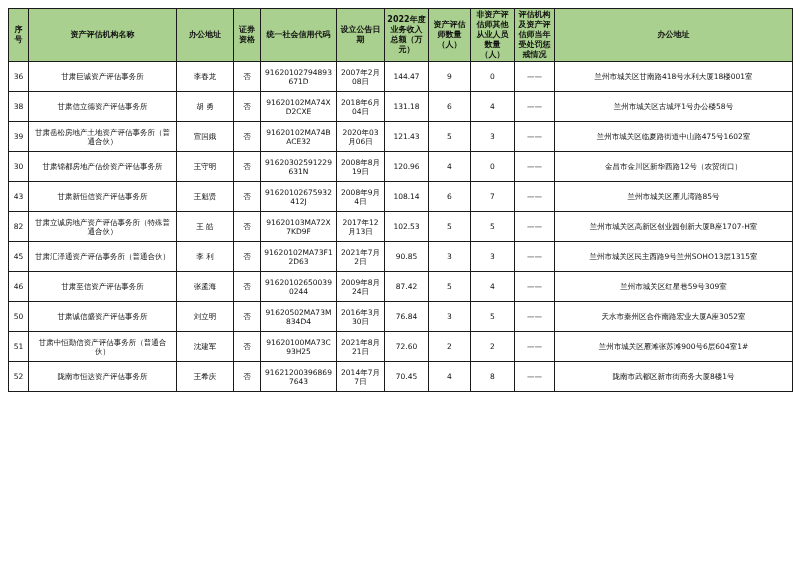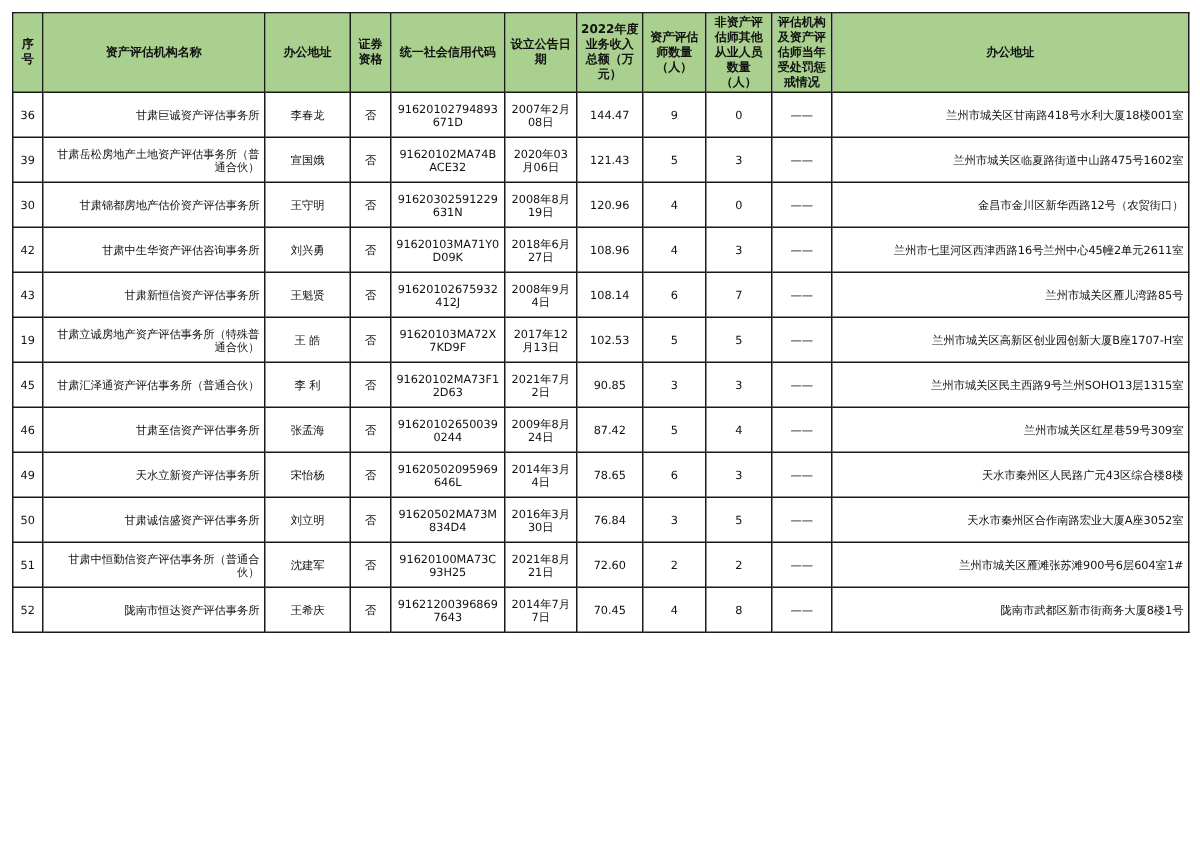--- a/index.html
+++ b/index.html
@@ -9,21 +9,21 @@
   th,td{border:1px solid #1a1a1a;overflow:hidden;word-break:break-all;}
   thead th{
     background:#a9d08e;
     font-size:8px;font-weight:bold;line-height:1.25;
     height:48px;padding:1px 2px;text-align:center;vertical-align:middle;
   }
   tbody td{
     background:#fff;font-size:7.5px;line-height:1.2;
     height:27px;padding:1px 3px;text-align:center;vertical-align:middle;
   }
-  tbody td.col-name,tbody td.col-addr{text-align:right;}
+  tbody td.col-name,tbody td.col-addr{text-align:center;}
   col.c-no{width:20px;}
   col.c-name{width:148px;}
   col.c-rep{width:57px;}
   col.c-sec{width:27px;}
   col.c-code{width:76px;}
   col.c-date{width:48px;}
   col.c-rev{width:44px;}
   col.c-app{width:42px;}
   col.c-oth{width:44px;}
   col.c-pen{width:40px;}
@@ -70,20 +70,33 @@
           <td>否</td>
           <td>91620102794893671D</td>
           <td>2007年2月08日</td>
           <td>144.47</td>
           <td>9</td>
           <td>0</td>
           <td>——</td>
           <td class="col-addr">兰州市城关区甘南路418号水利大厦18楼001室</td>
         </tr>
         <tr>
+          <td>38</td>
+          <td class="col-name">甘肃信立德资产评估事务所</td>
+          <td>胡  勇</td>
+          <td>否</td>
+          <td>91620102MA74XD2CXE</td>
+          <td>2018年6月04日</td>
+          <td>131.18</td>
+          <td>6</td>
+          <td>4</td>
+          <td>——</td>
+          <td class="col-addr">兰州市城关区古城坪1号办公楼58号</td>
+        </tr>
+        <tr>
           <td>39</td>
           <td class="col-name">甘肃岳松房地产土地资产评估事务所（普通合伙）</td>
           <td>宣国娥</td>
           <td>否</td>
           <td>91620102MA74BACE32</td>
           <td>2020年03月06日</td>
           <td>121.43</td>
           <td>5</td>
           <td>3</td>
           <td>——</td>
@@ -94,49 +107,36 @@
           <td class="col-name">甘肃锦都房地产估价资产评估事务所</td>
           <td>王守明</td>
           <td>否</td>
           <td>91620302591229631N</td>
           <td>2008年8月19日</td>
           <td>120.96</td>
           <td>4</td>
           <td>0</td>
           <td>——</td>
           <td class="col-addr">金昌市金川区新华西路12号（农贸街口）</td>
-        </tr>
-        <tr>
-          <td>42</td>
-          <td class="col-name">甘肃中生华资产评估咨询事务所</td>
-          <td>刘兴勇</td>
-          <td>否</td>
-          <td>91620103MA71Y0D09K</td>
-          <td>2018年6月27日</td>
-          <td>108.96</td>
-          <td>4</td>
-          <td>3</td>
-          <td>——</td>
-          <td class="col-addr">兰州市七里河区西津西路16号兰州中心45幢2单元2611室</td>
         </tr>
         <tr>
           <td>43</td>
           <td class="col-name">甘肃新恒信资产评估事务所</td>
           <td>王魁贤</td>
           <td>否</td>
           <td>91620102675932412J</td>
           <td>2008年9月4日</td>
           <td>108.14</td>
           <td>6</td>
           <td>7</td>
           <td>——</td>
           <td class="col-addr">兰州市城关区雁儿湾路85号</td>
         </tr>
         <tr>
-          <td>19</td>
+          <td>82</td>
           <td class="col-name">甘肃立诚房地产资产评估事务所（特殊普通合伙）</td>
           <td>王  皓</td>
           <td>否</td>
           <td>91620103MA72X7KD9F</td>
           <td>2017年12月13日</td>
           <td>102.53</td>
           <td>5</td>
           <td>5</td>
           <td>——</td>
           <td class="col-addr">兰州市城关区高新区创业园创新大厦B座1707-H室</td>
@@ -159,33 +159,20 @@
           <td class="col-name">甘肃至信资产评估事务所</td>
           <td>张孟海</td>
           <td>否</td>
           <td>916201026500390244</td>
           <td>2009年8月24日</td>
           <td>87.42</td>
           <td>5</td>
           <td>4</td>
           <td>——</td>
           <td class="col-addr">兰州市城关区红星巷59号309室</td>
-        </tr>
-        <tr>
-          <td>49</td>
-          <td class="col-name">天水立新资产评估事务所</td>
-          <td>宋怡杨</td>
-          <td>否</td>
-          <td>91620502095969646L</td>
-          <td>2014年3月4日</td>
-          <td>78.65</td>
-          <td>6</td>
-          <td>3</td>
-          <td>——</td>
-          <td class="col-addr">天水市秦州区人民路广元43区综合楼8楼</td>
         </tr>
         <tr>
           <td>50</td>
           <td class="col-name">甘肃诚信盛资产评估事务所</td>
           <td>刘立明</td>
           <td>否</td>
           <td>91620502MA73M834D4</td>
           <td>2016年3月30日</td>
           <td>76.84</td>
           <td>3</td>

